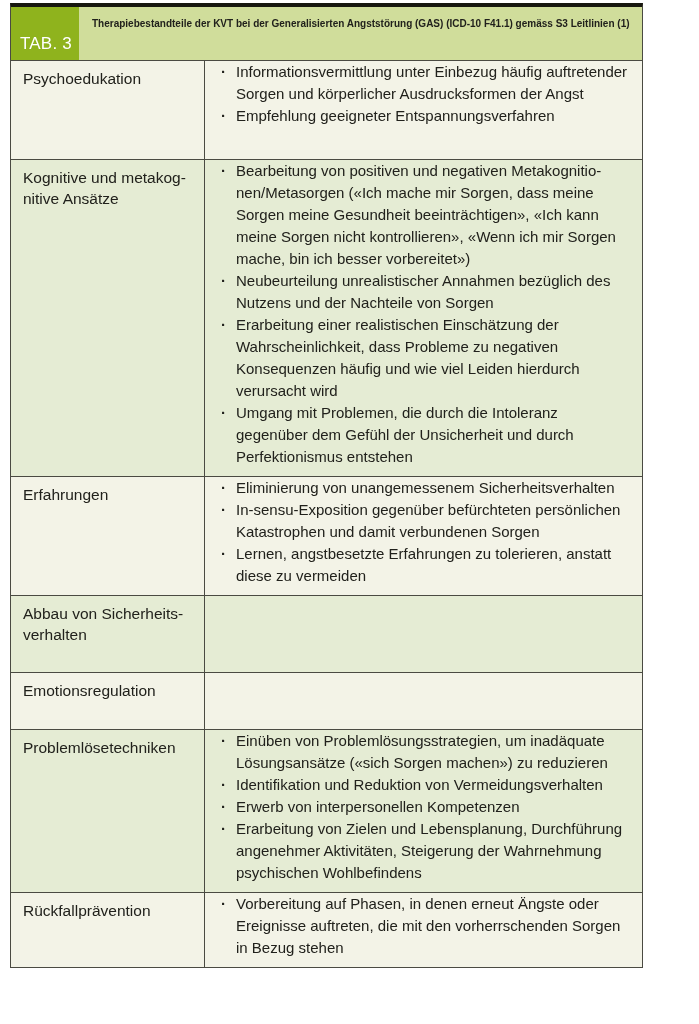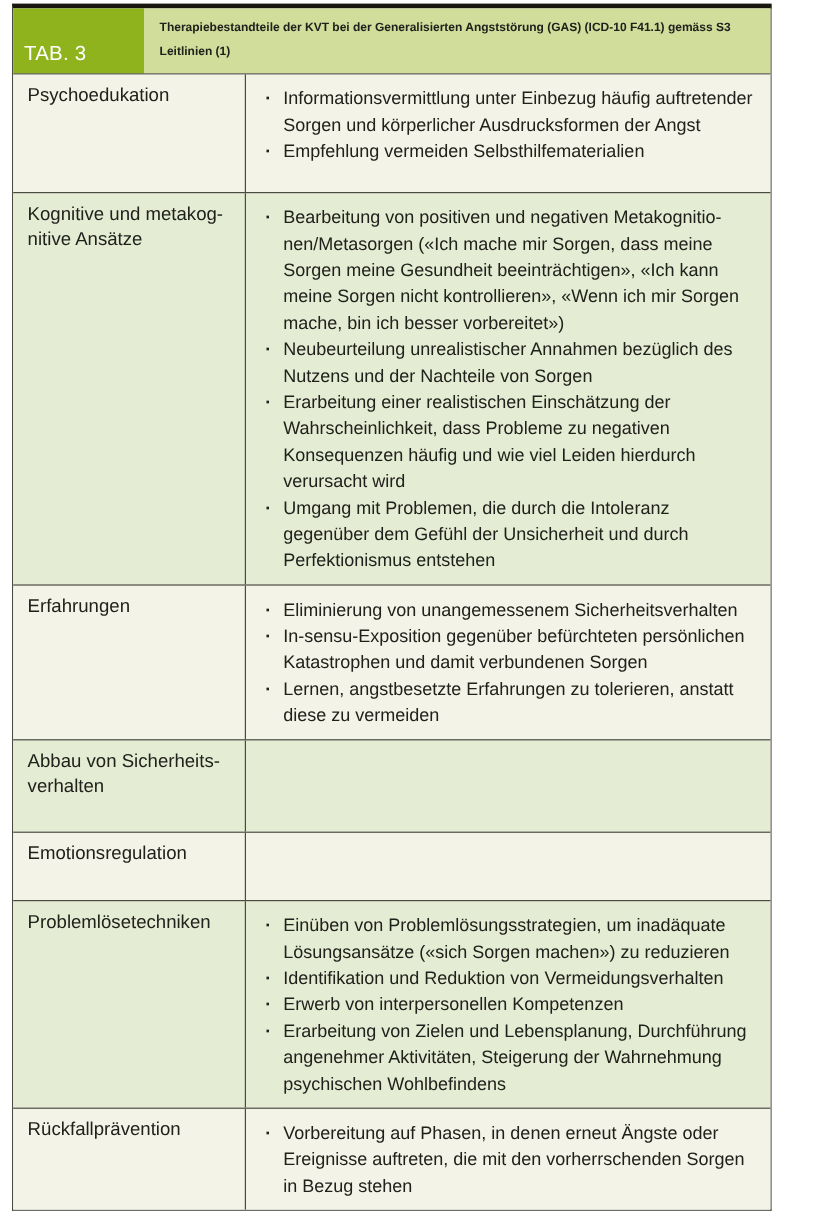--- a/index.html
+++ b/index.html
@@ -23,21 +23,21 @@
   }
   .tbl{
     width:633px;
     margin:3px 0 0 10px;
     border:1px solid var(--border);
     border-top:4px solid var(--top-bar);
     background:#fff;
   }
   .hdr{display:flex;min-height:53px;}
   .tag{
-    width:109px;
+    width:68px;
     background:var(--tag-bg);
     color:var(--tag-text);
     display:flex;align-items:flex-end;
     padding:6px 6px 6px 9px;
     font-size:17px;
     letter-spacing:.2px;
   }
   .ttl{
     flex:1;
     background:var(--header-bg);
@@ -52,21 +52,21 @@
   .row.green{background:var(--row-green);}
   .lbl{
     width:194px;
     flex:0 0 194px;
     border-right:1px solid var(--border);
     padding:7px 6px 7px 12px;
     font-size:15.5px;
     line-height:21px;
     hyphens:manual;
   }
-  .cnt{flex:1;padding:10px 6px 8px 0;}
+  .cnt{flex:1;padding:0 6px 8px 0;}
   ul.blist{list-style:none;margin:0;padding:0;font-size:15px;line-height:22px;}
   li.bitem{position:relative;padding:0 4px 0 31px;hyphens:manual;}
   li.bitem::before{
     content:"\00B7";
     position:absolute;left:16px;top:0;
     font-weight:bold;
   }
   .mh99{min-height:99px}.mh317{min-height:317px}.mh119{min-height:119px}
   .mh77{min-height:77px}.mh57{min-height:57px}.mh163{min-height:163px}
   .mh75{min-height:75px}
@@ -79,21 +79,21 @@
   <div class="hdr">
     <div class="tag">TAB. 3</div>
     <div class="ttl">Therapiebestandteile der KVT bei der Generalisierten Angststörung (GAS) (ICD-10 F41.1) gemäss S3 Leitlinien (1)</div>
   </div>
 
   <div class="row light mh99">
     <div class="lbl">Psychoedukation</div>
     <div class="cnt">
       <ul class="blist">
         <li class="bitem">Informationsvermittlung unter Einbezug häufig auftretender Sorgen und körperlicher Ausdrucksformen der Angst</li>
-        <li class="bitem">Empfehlung vermeiden Selbsthilfematerialien</li>
+        <li class="bitem">Empfehlung geeigneter Entspannungsverfahren</li>
       </ul>
     </div>
   </div>
 
   <div class="row green mh317">
     <div class="lbl">Kognitive und metakog­nitive Ansätze</div>
     <div class="cnt">
       <ul class="blist">
         <li class="bitem">Bearbeitung von positiven und negativen Metakognitio­nen/Metasorgen («Ich mache mir Sorgen, dass meine Sorgen meine Gesundheit beeinträchtigen», «Ich kann meine Sorgen nicht kontrollieren», «Wenn ich mir Sor­gen mache, bin ich besser vorbereitet»)</li>
         <li class="bitem">Neubeurteilung unrealistischer Annahmen bezüglich des Nutzens und der Nachteile von Sorgen</li>

